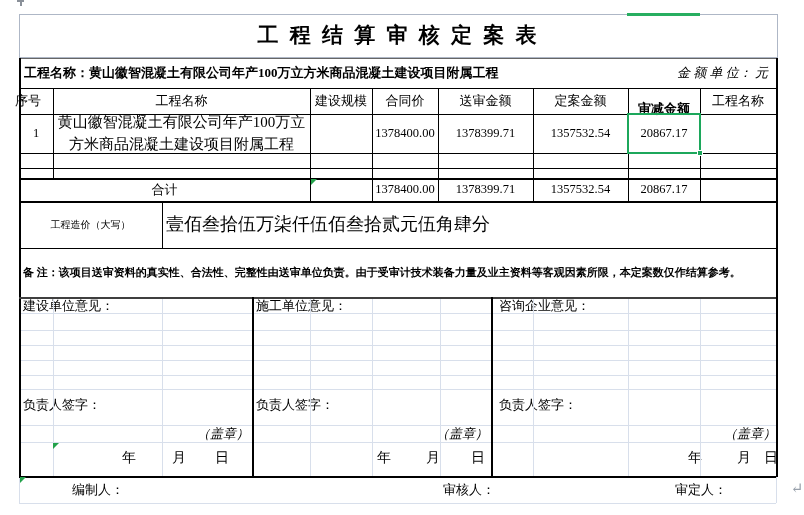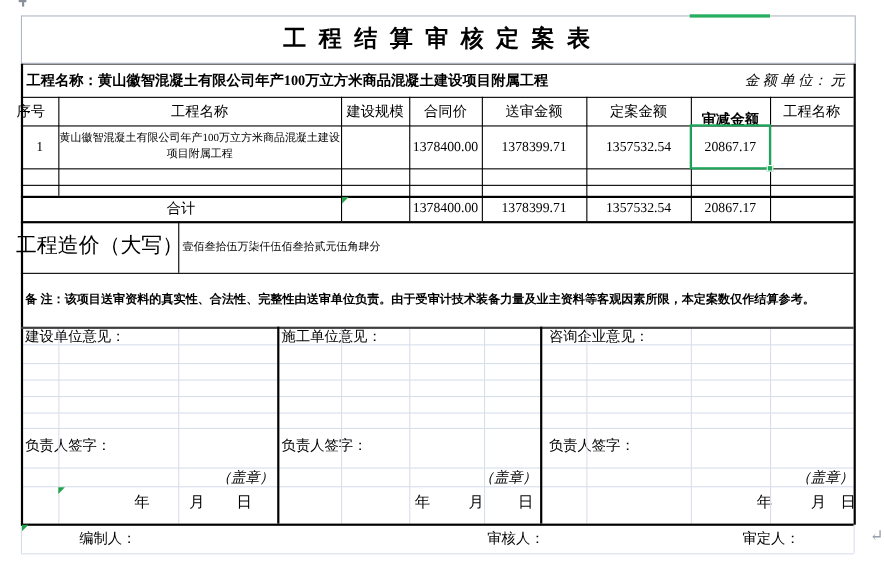--- a/index.html
+++ b/index.html
@@ -18,21 +18,21 @@
   .vl.thick{width:2px;}
   .hl.light,.vl.light{background:#d8dfeb;}
   .hl.dark{background:#3f3f3f;}
   .hl.mid{background:#666;}
   
   .title-block{border:1px solid #aeb7c6;}
   
   .sel-rect{border:2px solid #1ca75b;background:transparent;}
   .sel-handle{background:#1ca75b;border:1px solid #fff;}
   .tri{width:0;height:0;border-top:6px solid #23a24b;border-right:6px solid transparent;position:absolute;}
-  .wrapname{width:262px;text-align:center;font-size:10px;line-height:1.45;white-space:normal;word-break:break-all;}
+  .wrapname{width:262px;text-align:center;font-size:15px;line-height:1.45;white-space:normal;word-break:break-all;}
   .num{font-size:12.5px;}
   .ret{color:#98a0ab;font-size:15px;}
   .stray{background:#8a9099;}
 </style>
 </head>
 <body>
 
 <div class="abs stray" style="left:17px;top:0;width:7px;height:2px;"></div>
 <div class="abs stray" style="left:20px;top:0;width:2px;height:6px;"></div>
 
@@ -64,22 +64,22 @@
 <div class="cell num" style="left:628px;top:114px;width:72px;height:39px;">20867.17</div>
 <div class="cell num" style="left:700px;top:114px;width:76px;height:39px;"></div>
 
 <div class="cell" style="left:19px;top:178px;width:291px;height:23px;">合计</div>
 <div class="cell num" style="left:372px;top:178px;width:66px;height:23px;">1378400.00</div>
 <div class="cell num" style="left:438px;top:178px;width:95px;height:23px;">1378399.71</div>
 <div class="cell num" style="left:533px;top:178px;width:95px;height:23px;">1357532.54</div>
 <div class="cell num" style="left:628px;top:178px;width:72px;height:23px;">20867.17</div>
 <div class="cell num" style="left:700px;top:178px;width:76px;height:23px;"></div>
 
-<div class="cell" style="left:19px;top:201px;width:143px;height:47px;font-size:19px;">工程造价（大写）</div>
-<div class="cell left" style="left:166px;top:201px;width:605px;height:47px;font-size:10px;">壹佰叁拾伍万柒仟伍佰叁拾贰元伍角肆分</div>
+<div class="cell" style="left:19px;top:201px;width:143px;height:47px;font-size:10px;">工程造价（大写）</div>
+<div class="cell left" style="left:166px;top:201px;width:605px;height:47px;font-size:18px;">壹佰叁拾伍万柒仟伍佰叁拾贰元伍角肆分</div>
 
 <div class="cell left bold" style="left:23px;top:248px;width:750px;height:49px;font-size:11px;overflow:hidden;">备 注：该项目送审资料的真实性、合法性、完整性由送审单位负责。由于受审计技术装备力量及业主资料等客观因素所限，本定案数仅作结算参考。</div>
 
 <div class="cell left" style="left:23px;top:298px;width:160px;height:16px;">建设单位意见：</div>
 <div class="cell left" style="left:256px;top:298px;width:160px;height:16px;">施工单位意见：</div>
 <div class="cell left" style="left:499px;top:298px;width:160px;height:16px;">咨询企业意见：</div>
 
 <div class="cell left" style="left:23px;top:397px;width:150px;height:16px;">负责人签字：</div>
 <div class="cell left" style="left:256px;top:397px;width:150px;height:16px;">负责人签字：</div>
 <div class="cell left" style="left:499px;top:397px;width:150px;height:16px;">负责人签字：</div>

